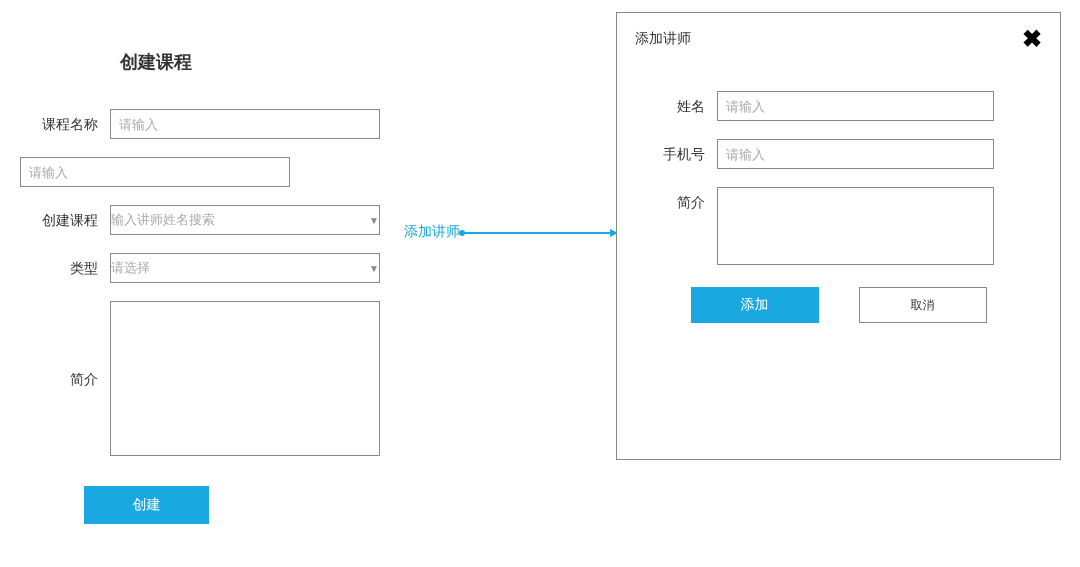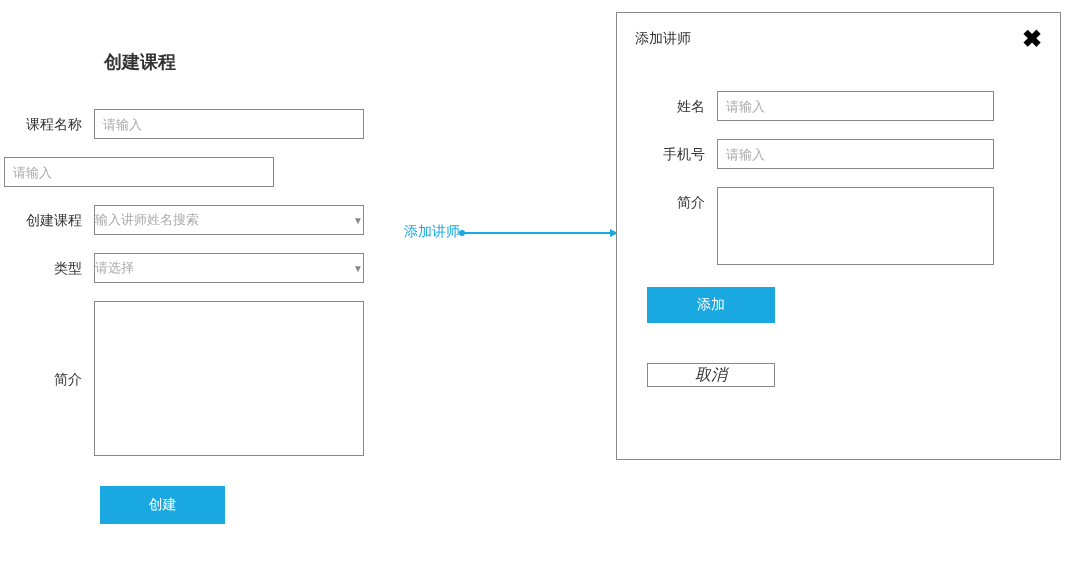--- a/index.html
+++ b/index.html
@@ -6,21 +6,21 @@
     body {
       font-family: "Microsoft YaHei", "PingFang SC", Arial, sans-serif;
       background: #ffffff;
       width: 1080px;
       height: 567px;
       position: relative;
       color: #333;
     }
     .left-form {
       position: absolute;
-      left: 4px;
+      left: 20px;
       top: 50px;
       width: 400px;
     }
     .form-title {
       font-size: 18px;
       font-weight: bold;
       color: #333;
       margin-left: 100px;
       margin-bottom: 35px;
     }
@@ -77,21 +77,21 @@
       outline: none;
     }
     .btn-primary {
       width: 125px;
       height: 38px;
       background: #1aa8e0;
       color: #fff;
       border: none;
       font-size: 14px;
       cursor: pointer;
-      margin-left: 96px;
+      margin-left: 64px;
       margin-top: 12px;
     }
     .add-teacher-link {
       position: absolute;
       left: 404px;
       top: 223px;
       font-size: 14px;
       color: #1aa8e0;
       cursor: pointer;
     }
@@ -195,40 +195,38 @@
       padding: 6px;
       font-size: 13px;
       resize: none;
       outline: none;
     }
     .modal-footer {
       display: flex;
       justify-content: center;
       gap: 40px;
       margin-top: 22px;
-      flex-direction: column;
     }
     .btn-add {
       width: 128px;
       height: 36px;
       background: #1aa8e0;
       color: #fff;
       border: none;
       font-size: 14px;
       cursor: pointer;
     }
     .btn-cancel {
       width: 128px;
-      height: 24px;
+      height: 36px;
       background: #fff;
       color: #333;
       border: 1px solid #888;
-      font-size: 16px;
-      cursor: pointer;
-      font-style: italic;
+      font-size: 12px;
+      cursor: pointer;
     }
   </style>
 </head>
 <body>
 
 <div class="left-form">
   <div class="form-title">创建课程</div>
 
   <div class="form-row">
     <div class="form-label">课程名称</div>

